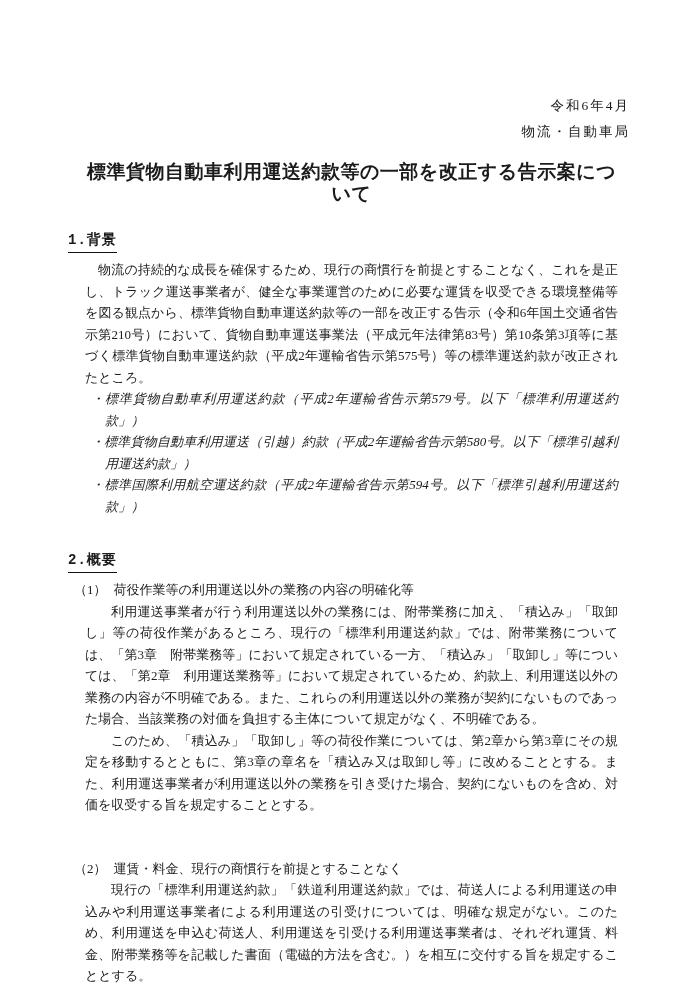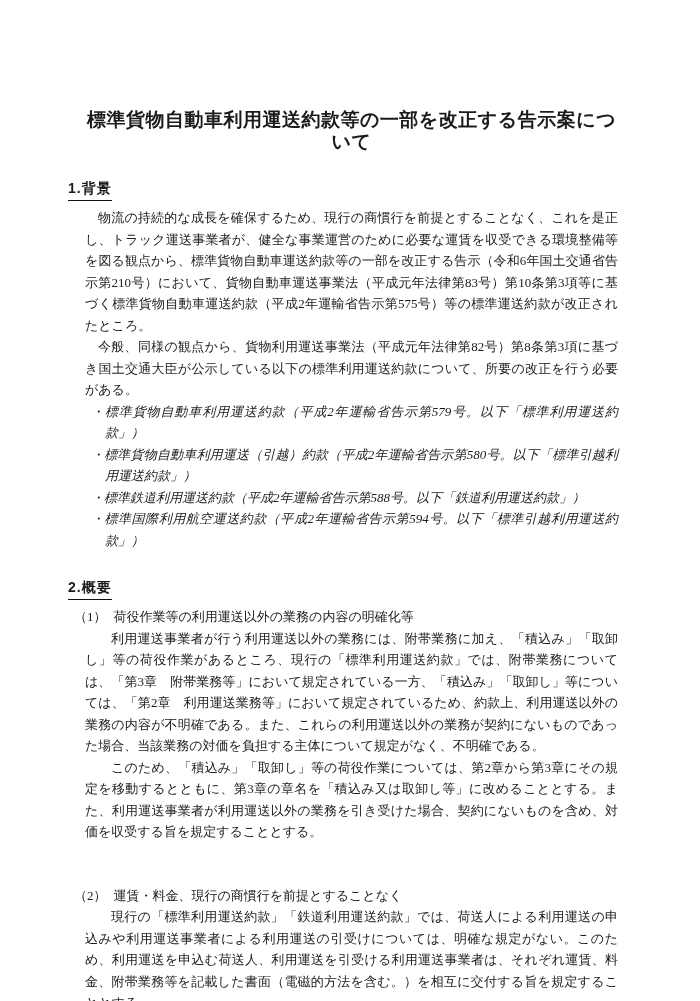--- a/index.html
+++ b/index.html
@@ -27,27 +27,27 @@
   .doc-title {
     font-family: "Liberation Sans", "DejaVu Sans", sans-serif;
     font-weight: 700;
     font-size: 19px;
     line-height: 22px;
     text-align: center;
     letter-spacing: 0.5px;
     margin: 16px 0 0 0;
   }
   .sec-heading {
-    font-family: Liberation Sans, sans-serif;
+    font-family: Liberation Mono, monospace;
     font-weight: 700;
     font-size: 14px;
     line-height: 21px;
     margin: 25px 0 6px -17px;
   }
-  .sec-heading.second { margin-top: 26px; }
+  .sec-heading.second { margin-top: 33px; }
   .sec-heading .hl {
     display: inline-block;
     border-bottom: 1.5px solid #111111;
     padding-bottom: 1px;
     letter-spacing: 1px;
   }
   .para { margin: 0; text-align: justify; }
   .para.i1 { text-indent: 1em; }
   .para.i2 { text-indent: 2em; }
   ul.bullets { margin: 0; padding: 0 0 0 6px; list-style: none; font-style: italic; }
@@ -64,31 +64,33 @@
   }
   .sub-num { margin-right: 7px; }
   .related { margin: 0; text-indent: 1em; }
   .subsection.gap { margin-top: 42px; }
 </style>
 </head>
 <body>
 
 <div class="page">
 
+  <div class="doc-header">
+    <div>令和6年4月</div>
+    <div>物流・自動車局</div>
+  </div>
 
   <h1 class="doc-title">標準貨物自動車利用運送約款等の一部を改正する告示案について</h1>
 
   <div class="section">
     <h2 class="sec-heading"><span class="hl">1.背景</span></h2>
     <p class="para i1">物流の持続的な成長を確保するため、現行の商慣行を前提とすることなく、これを是正し、トラック運送事業者が、健全な事業運営のために必要な運賃を収受できる環境整備等を図る観点から、標準貨物自動車運送約款等の一部を改正する告示（令和6年国土交通省告示第210号）において、貨物自動車運送事業法（平成元年法律第83号）第10条第3項等に基づく標準貨物自動車運送約款（平成2年運輸省告示第575号）等の標準運送約款が改正されたところ。</p>
-    <p class="para i1">今般、同様の観点から、貨物利用運送事業法（平成元年法律第82号）第8条第3項に基づき国土交通大臣が公示している以下の標準利用運送約款について、所要の改正を行う必要がある。</p>
     <ul class="bullets">
       <li>標準貨物自動車利用運送約款（平成2年運輸省告示第579号。以下「標準利用運送約款」）</li>
       <li>標準貨物自動車利用運送（引越）約款（平成2年運輸省告示第580号。以下「標準引越利用運送約款」）</li>
-      <li>標準鉄道利用運送約款（平成2年運輸省告示第588号。以下「鉄道利用運送約款」）</li>
       <li>標準国際利用航空運送約款（平成2年運輸省告示第594号。以下「標準引越利用運送約款」）</li>
     </ul>
   </div>
 
   <div class="section">
     <h2 class="sec-heading second"><span class="hl">2.概要</span></h2>
 
     <div class="subsection">
       <p class="para sub-heading"><span class="sub-num">（1）</span><span>荷役作業等の利用運送以外の業務の内容の明確化等</span></p>
       <p class="para i2">利用運送事業者が行う利用運送以外の業務には、附帯業務に加え、「積込み」「取卸し」等の荷役作業があるところ、現行の「標準利用運送約款」では、附帯業務については、「第3章　附帯業務等」において規定されている一方、「積込み」「取卸し」等については、「第2章　利用運送業務等」において規定されているため、約款上、利用運送以外の業務の内容が不明確である。また、これらの利用運送以外の業務が契約にないものであった場合、当該業務の対価を負担する主体について規定がなく、不明確である。</p>

